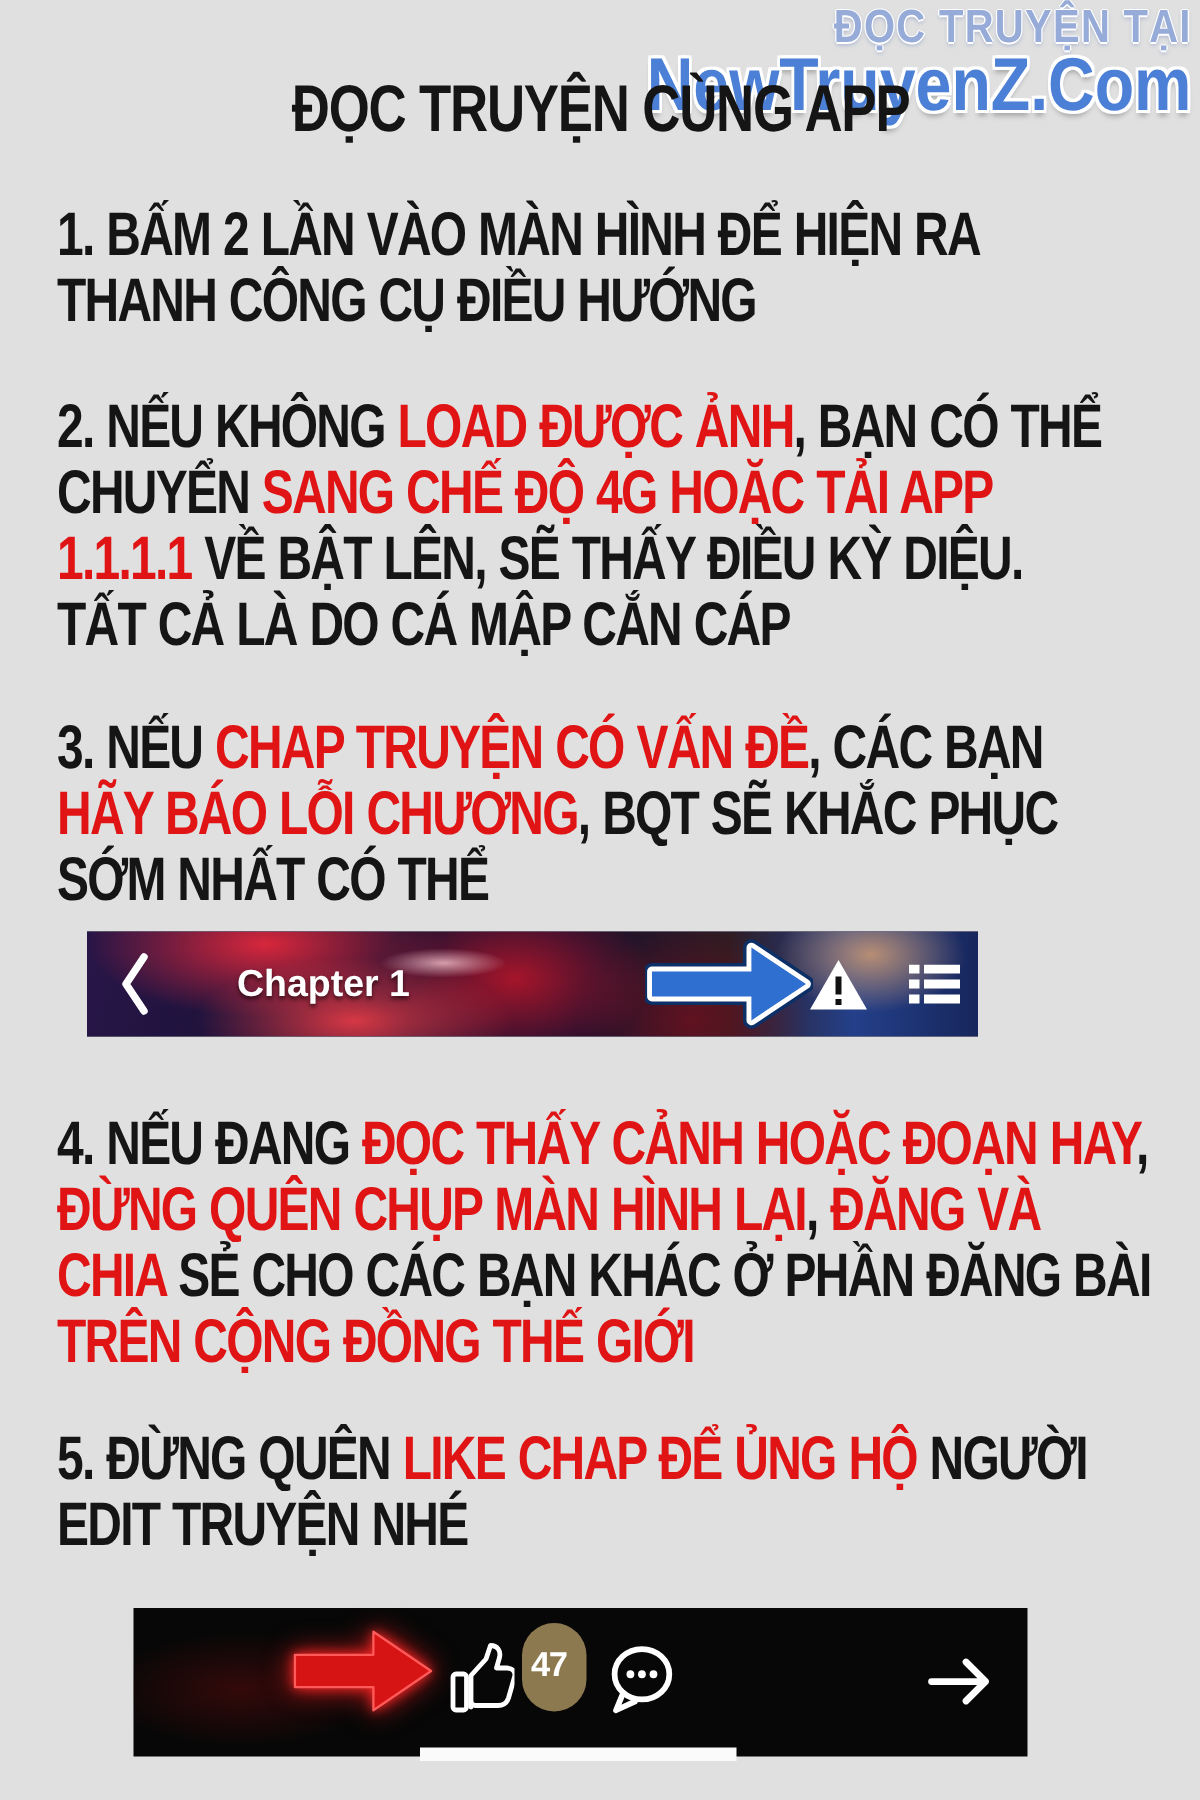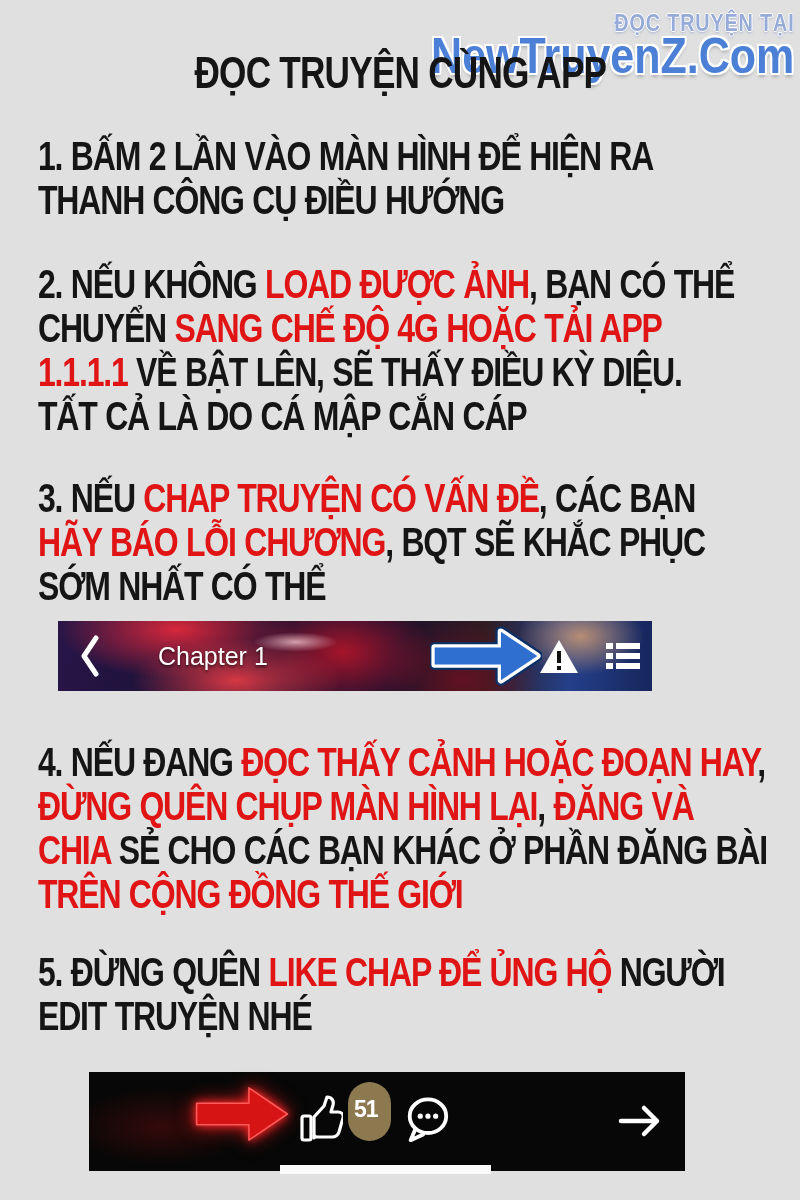--- a/index.html
+++ b/index.html
@@ -4,21 +4,21 @@
 <style>
   html,body{margin:0;padding:0;}
   body{
     width:800px;height:1200px;position:relative;overflow:hidden;
     background:var(--page_bg,#e0e0e0);
     font-family:"Liberation Sans", sans-serif;
   }
   
   .wm{position:absolute;right:6px;text-align:right;z-index:1;font-weight:bold;}
   .wm-inner{display:inline-block;transform:scaleX(.86);transform-origin:100% 0;white-space:nowrap;}
-  .wm1{top:10px;font-size:23px;letter-spacing:1px;color:var(--wm_light,#97abd8);
+  .wm1{top:0;font-size:31px;letter-spacing:1px;color:var(--wm_light,#97abd8);
        text-shadow:-1px 0 #fff,1px 0 #fff,0 -1px #fff,0 1px #fff,0 2px 3px rgba(120,140,190,.55);}
   .wm2{top:27px;font-size:50px;letter-spacing:0;color:var(--wm_blue,#4c80d6);
        text-shadow:-2px 0 #fff,2px 0 #fff,0 -2px #fff,0 2px #fff,-2px -2px #fff,2px 2px #fff,-2px 2px #fff,2px -2px #fff,0 4px 4px rgba(100,100,100,.45);}
   
   .title-wrap{position:absolute;top:48px;left:0;width:800px;text-align:center;z-index:2;}
   .title-wrap span{display:inline-block;transform:scaleX(.8);transform-origin:50% 0;
     font-size:44px;font-weight:bold;letter-spacing:-1px;color:var(--text,#151515);white-space:nowrap;}
   
   .para{position:absolute;left:38px;width:960px;transform:scaleX(.78);transform-origin:0 0;
     font-weight:bold;font-size:41px;line-height:44px;letter-spacing:-1.5px;word-spacing:1px;
@@ -33,21 +33,21 @@
       radial-gradient(90px 55px at 88% 22%, rgba(191,146,115,.95), rgba(191,146,115,0) 70%),
       radial-gradient(60px 14px at 40% 30%, rgba(255,205,215,.75), rgba(255,205,215,0) 70%),
       radial-gradient(150px 60px at 30% 85%, rgba(235,60,70,.9), rgba(235,60,70,0) 70%),
       radial-gradient(170px 70px at 20% 12%, rgba(225,40,60,.95), rgba(225,40,60,0) 70%),
       radial-gradient(130px 80px at 48% 45%, rgba(185,22,42,.88), rgba(185,22,42,0) 70%),
       radial-gradient(110px 90px at 68% 85%, rgba(120,15,30,.7), rgba(120,15,30,0) 70%),
       linear-gradient(100deg, rgba(42,22,74,.85) 0%, rgba(42,22,74,0) 24%),
       linear-gradient(to right, #191238 0%, #1c0f2e 55%, #2e1c22 72%, #24408a 86%, #17265c 100%);}
   .chap-chevron{position:absolute;left:22px;top:14px;}
   .chap-title{position:absolute;left:100px;top:0;height:70px;line-height:70px;
-    color:#fff;font-size:25px;font-weight:normal;text-shadow:0 2px 3px rgba(0,0,0,.6);}
+    color:#fff;font-size:25px;font-weight:bold;text-shadow:0 2px 3px rgba(0,0,0,.6);}
   .blue-arrow{position:absolute;left:372px;top:5px;}
   .warn-icon{position:absolute;left:481px;top:18px;}
   .list-icon{position:absolute;left:548px;top:22px;}
   
   .botbar{position:absolute;left:89px;top:1072px;width:596px;height:99px;
     background:radial-gradient(130px 55px at 12% 55%, rgba(60,10,10,.85), rgba(60,10,10,0) 70%), var(--bar_black,#070707);}
   .red-arrow{position:absolute;left:103px;top:8px;
     filter:drop-shadow(0 0 4px rgba(255,40,40,.95)) drop-shadow(0 0 9px rgba(255,30,30,.75));}
   .thumb-icon{position:absolute;left:209px;top:21px;}
   .badge{position:absolute;left:259px;top:10px;width:43px;height:59px;border-radius:22px;
@@ -126,21 +126,21 @@
 
 <div class="botbar">
   <svg class="red-arrow" width="100" height="68" viewBox="0 0 130 84">
     <polygon points="6,28 74,28 74,8 124,42 74,76 74,56 6,56" fill="var(--arrow_red,#d61414)" stroke="#ff5a5a" stroke-width="2" stroke-linejoin="round"></polygon>
   </svg>
   <svg class="thumb-icon" width="45" height="55" viewBox="0 0 45 55">
     <rect x="4" y="23" width="9" height="24" rx="2" fill="none" stroke="#fff" stroke-width="3.2"></rect>
     <path d="M16 45 V24 L26 13 l3 -9 c5 0 7 4 6 8 l-2 7 h7 c4 0 6 3 5 6 l-4 14 c-1 3 -3 5 -7 5 H19 c-2 0 -3 -1 -3 -3 z" fill="none" stroke="#fff" stroke-width="3.2" stroke-linejoin="round" stroke-linecap="round"></path>
   </svg>
   <div class="badge">
-    <span>51</span>
+    <span>47</span>
   </div>
   <svg class="bubble-icon" width="48" height="54" viewBox="0 0 50 56">
     <ellipse cx="26" cy="24" rx="19" ry="17.5" fill="none" stroke="#fff" stroke-width="4"></ellipse>
     <path d="M13 37 l-5 12 l13 -6" fill="none" stroke="#fff" stroke-width="4" stroke-linejoin="round" stroke-linecap="round"></path>
     <circle cx="18" cy="24" r="2.7" fill="#fff"></circle>
     <circle cx="26" cy="24" r="2.7" fill="#fff"></circle>
     <circle cx="34" cy="24" r="2.7" fill="#fff"></circle>
   </svg>
   <svg class="next-icon" width="46" height="40" viewBox="0 0 46 40">
     <path d="M4 20 H40 M40 20 L27 7 M40 20 L27 33" fill="none" stroke="#fff" stroke-width="4.5" stroke-linecap="round" stroke-linejoin="round"></path>

